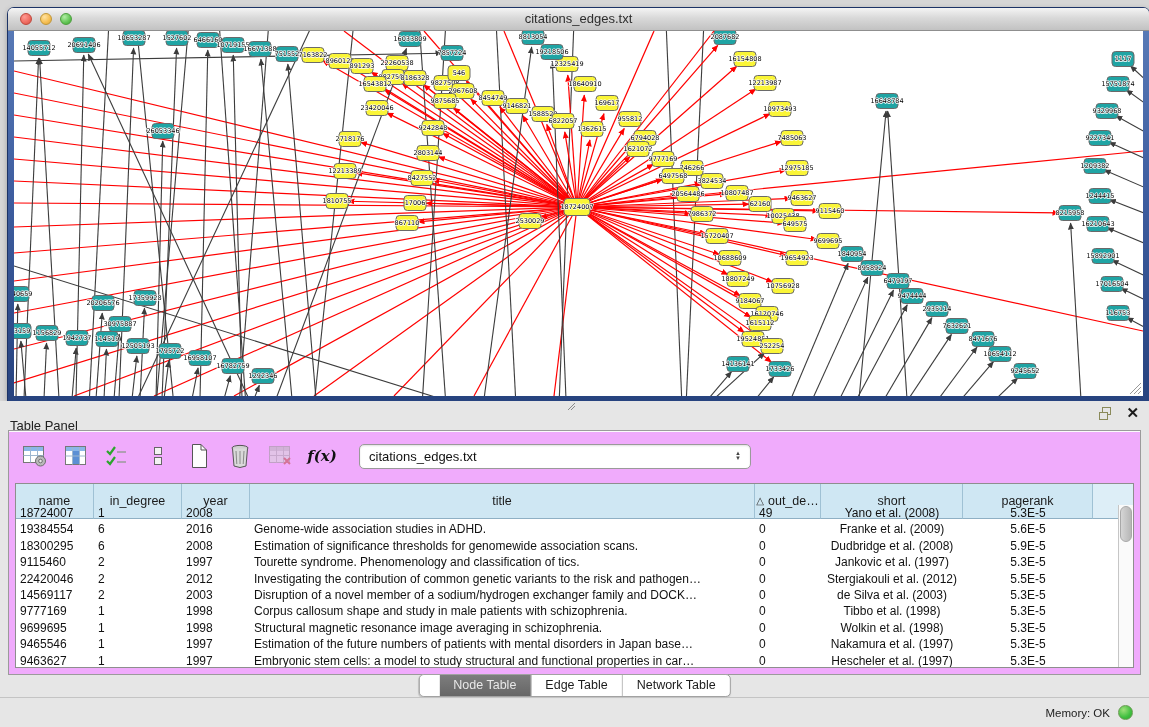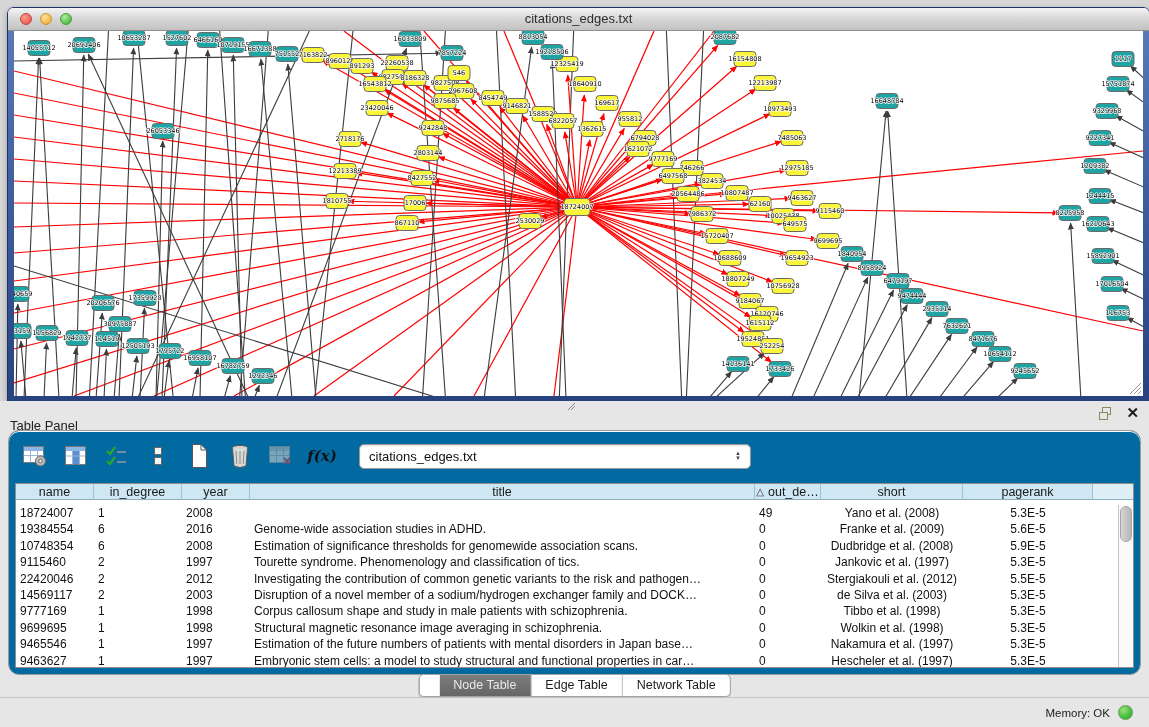--- a/index.html
+++ b/index.html
@@ -31,34 +31,34 @@
   
   .table-panel{position:absolute;left:0;top:401px;width:1149px;height:326px;background:#e6e6e6;}
   .panel-header{position:relative;height:28px;}
   .panel-title{position:absolute;left:10px;top:17px;font-size:13px;color:#222;}
   .panel-hicons{position:absolute;right:10px;top:4px;display:flex;gap:12px;align-items:center;}
   .float-btn svg{display:block;}
   .close-btn{font-size:15px;font-weight:bold;color:#1a1a1a;line-height:16px;cursor:default;}
   .panel-grip{position:absolute;left:567px;top:-4px;width:10px;height:8px;}
 
   .panel-body{position:absolute;left:8px;top:29px;width:1131px;height:243px;
-    border:1px solid #9b9b9b;border-radius:11px;background:#0369a1;box-shadow:inset 0 1px 0 #fbfbfb;}
+    border:1px solid #9b9b9b;border-radius:0;background:#f0abfc;box-shadow:inset 0 1px 0 #fbfbfb;}
   .toolbar{position:absolute;left:0;top:0;right:0;height:50px;display:flex;align-items:center;padding-left:12px;gap:13px;}
   .tbtn{width:28px;height:28px;display:flex;align-items:center;justify-content:center;}
   .fx{font-family:"DejaVu Serif",serif;font-style:italic;font-weight:bold;font-size:15px;color:#111;}
   .combo{margin-left:10px;width:390px;height:23px;background:#ffffff;border:1px solid #9a9a9a;
     border-radius:5px;display:flex;align-items:center;box-shadow:inset 0 1px 2px rgba(0,0,0,.12);}
   .combo .val{flex:1;padding-left:9px;font-size:13px;color:#111;}
   .combo .arrows{width:16px;display:flex;flex-direction:column;align-items:center;line-height:5px;
     font-size:6px;color:#444;padding-right:4px;}
 
   .table-wrap{position:absolute;left:6px;top:52px;right:6px;bottom:6px;
     border:1px solid #8e8e8e;background:#ffffff;overflow:hidden;}
   .thead{display:flex;height:21px;box-sizing:border-box;}
-  .th{box-sizing:border-box;height:16px;line-height:20px;text-align:center;font-size:12.5px;color:#1a1a1a;
+  .th{box-sizing:border-box;height:35px;line-height:20px;text-align:center;font-size:12.5px;color:#1a1a1a;
     background:#cfe7f3;border-right:1px solid #9fc1d4;border-bottom:1px solid #8fb0c4;
     display:flex;align-items:center;justify-content:center;gap:4px;flex:0 0 auto;}
   .th.fill{flex:1 1 auto;background:#ddeef7;border-right:none;}
   .sort{font-size:10px;color:#333;}
   .tbody{position:absolute;left:0;top:21px;right:15px;bottom:0;}
   .tr{display:flex;height:16.4px;}
   .td{box-sizing:border-box;font-size:12px;color:#111;line-height:16.4px;white-space:nowrap;overflow:hidden;flex:0 0 auto;}
   .td.left{text-align:left;padding-left:4px;}
   .td.center{text-align:center;}
   .vscroll{position:absolute;top:21px;right:0;bottom:0;width:15px;background:#fafafa;border-left:1px solid #c6c6c6;box-sizing:border-box;}
@@ -831,21 +831,21 @@
             <div class="tr">
               <div class="td left" style="width: 78px;">19384554</div>
               <div class="td left" style="width: 88px;">6</div>
               <div class="td left" style="width: 68px;">2016</div>
               <div class="td left" style="width: 505px;">Genome-wide association studies in ADHD.</div>
               <div class="td left" style="width: 66px;">0</div>
               <div class="td center" style="width: 142px;">Franke et al. (2009)</div>
               <div class="td center" style="width: 130px;">5.6E-5</div>
             </div>
             <div class="tr">
-              <div class="td left" style="width: 78px;">10748354</div>
+              <div class="td left" style="width: 78px;">18300295</div>
               <div class="td left" style="width: 88px;">6</div>
               <div class="td left" style="width: 68px;">2008</div>
               <div class="td left" style="width: 505px;">Estimation of significance thresholds for genomewide association scans.</div>
               <div class="td left" style="width: 66px;">0</div>
               <div class="td center" style="width: 142px;">Dudbridge et al. (2008)</div>
               <div class="td center" style="width: 130px;">5.9E-5</div>
             </div>
             <div class="tr">
               <div class="td left" style="width: 78px;">9115460</div>
               <div class="td left" style="width: 88px;">2</div>

